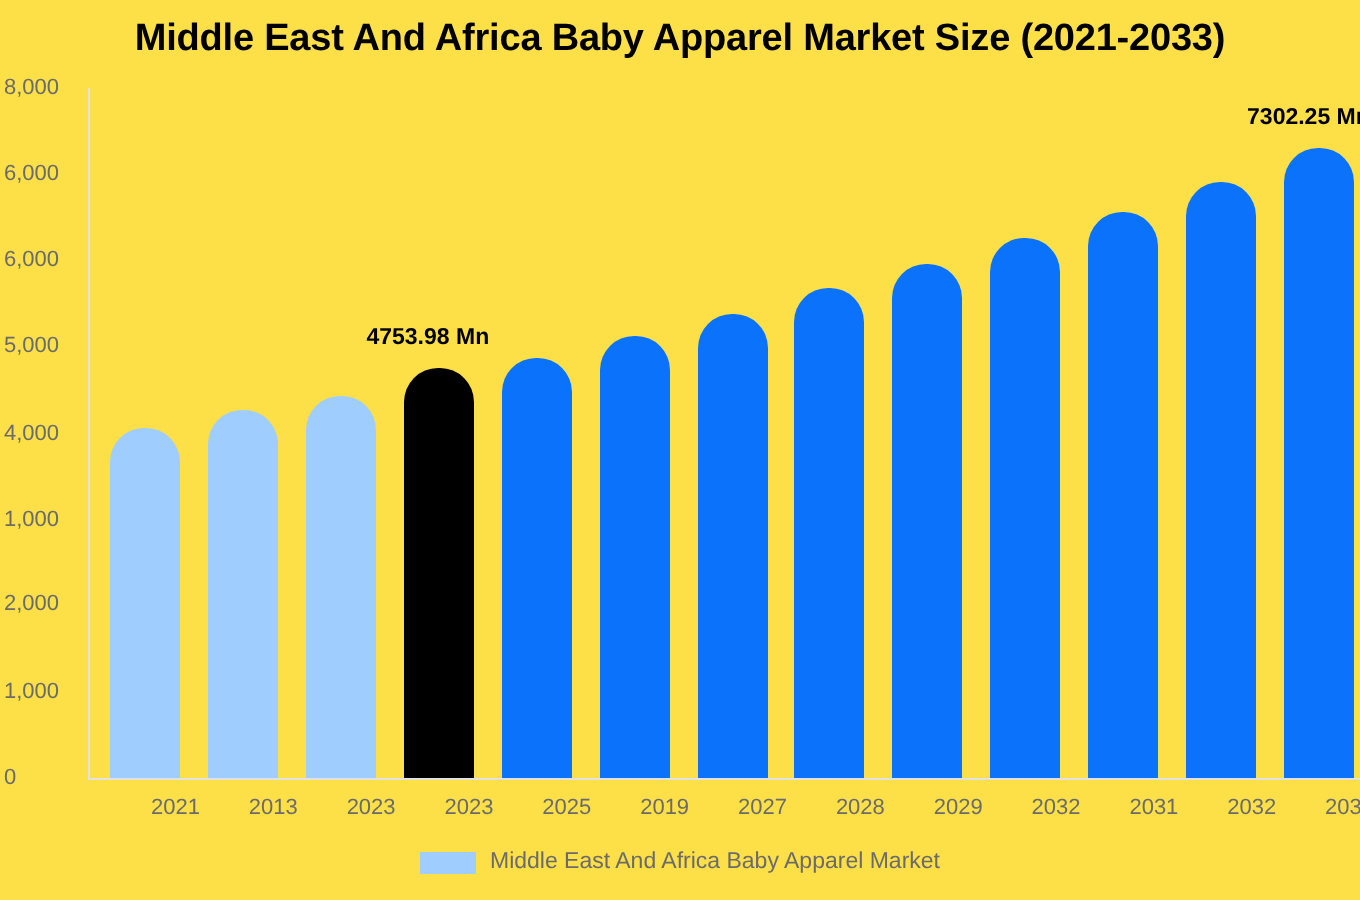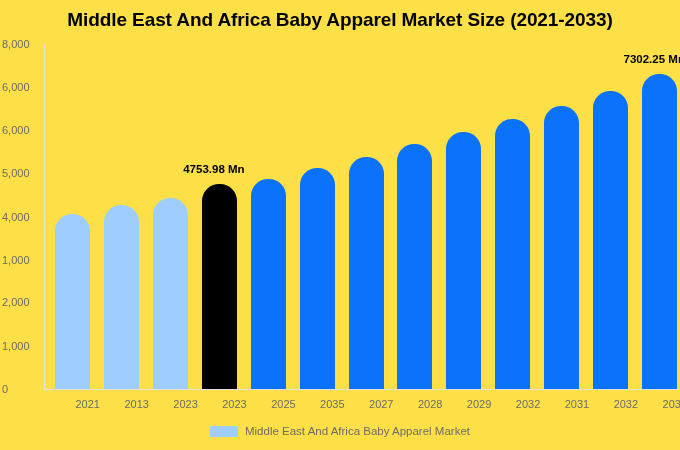--- a/index.html
+++ b/index.html
@@ -152,21 +152,21 @@
     <span id="legend-swatch"></span>
     <span id="legend-label">Middle East And Africa Baby Apparel Market</span>
   </div>
 
 <div class="x-tick" style="left: 44.9615px; width: 55px;">2021</div>
     <div class="x-tick" style="left: 93.8846px; width: 55px;">2013</div>
     <div class="x-tick" style="left: 142.808px; width: 55px;">2023</div>
     <div class="x-tick" style="left: 191.731px; width: 55px;">2023</div>
     <div class="bar-label" style="top: 162.985px; left: 183.231px;">4753.98 Mn</div>
     <div class="x-tick" style="left: 240.654px; width: 55px;">2025</div>
-    <div class="x-tick" style="left: 289.577px; width: 55px;">2035</div>
+    <div class="x-tick" style="left: 289.577px; width: 55px;">2019</div>
     <div class="x-tick" style="left: 338.5px; width: 55px;">2027</div>
     <div class="x-tick" style="left: 387.423px; width: 55px;">2028</div>
     <div class="x-tick" style="left: 436.346px; width: 55px;">2029</div>
     <div class="x-tick" style="left: 485.269px; width: 55px;">2032</div>
     <div class="x-tick" style="left: 534.192px; width: 55px;">2031</div>
     <div class="x-tick" style="left: 583.115px; width: 55px;">2032</div>
     <div class="x-tick" style="left: 632.038px; width: 55px;">2033</div>
     <div class="bar-label" style="top: 53.0905px; left: 623.538px;">7302.25 Mn</div>
   </div>
 

